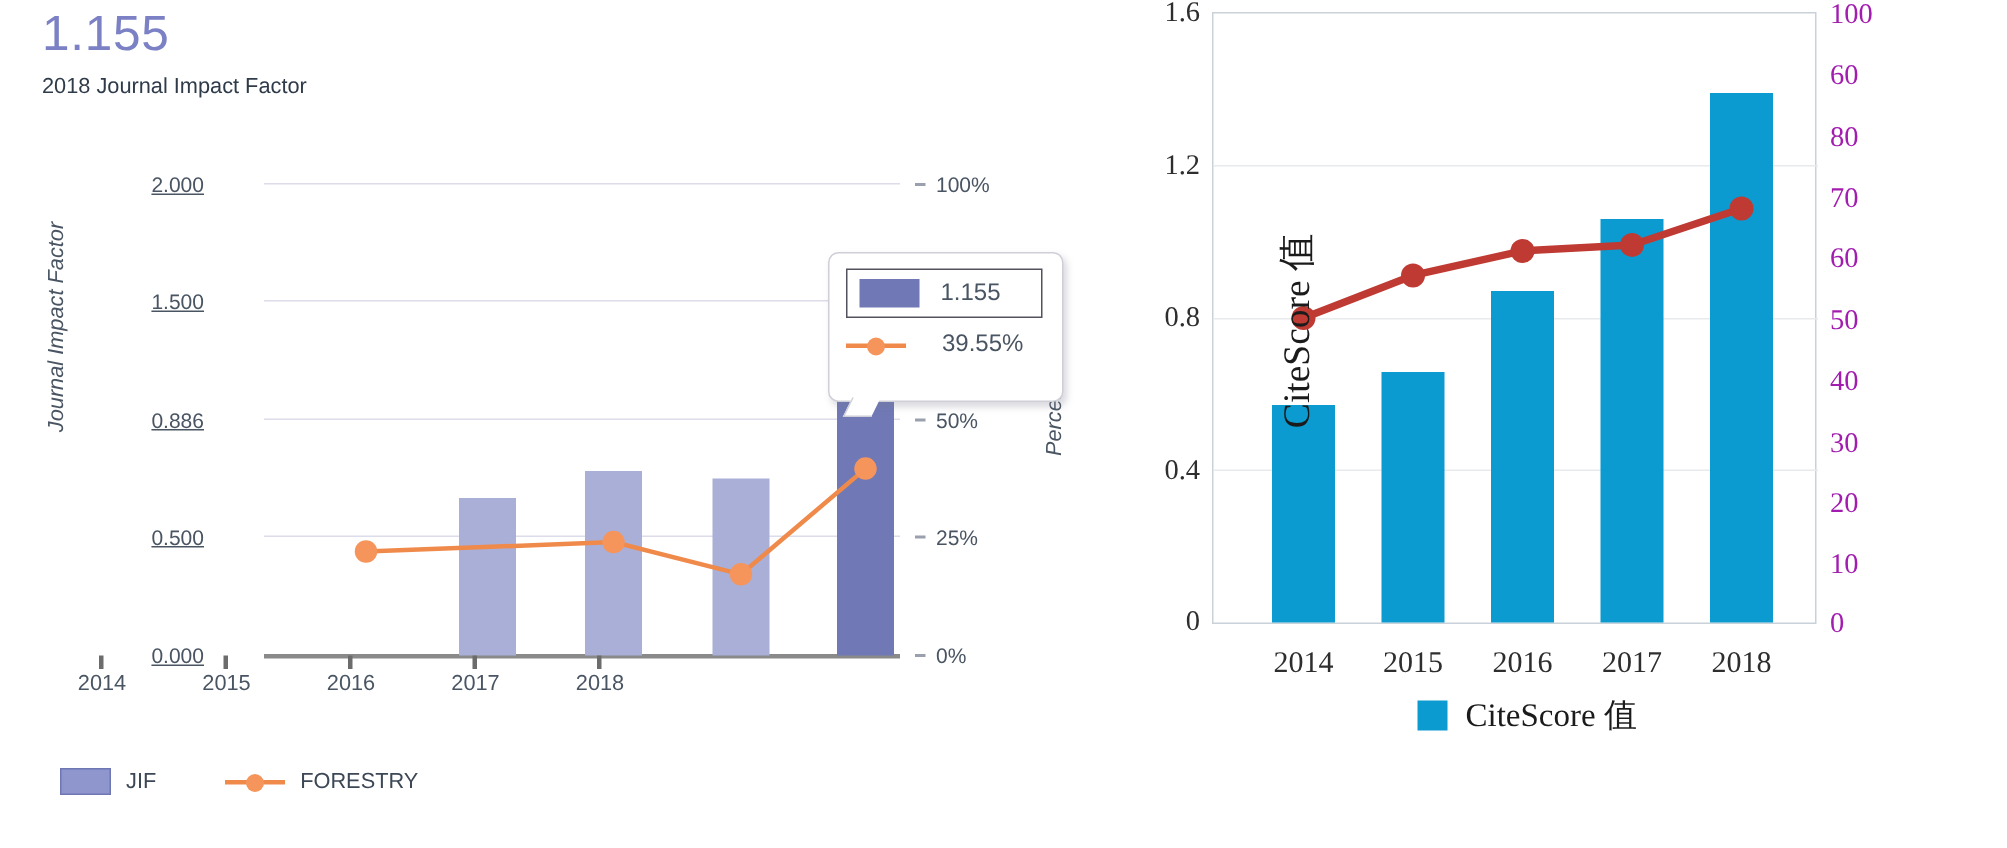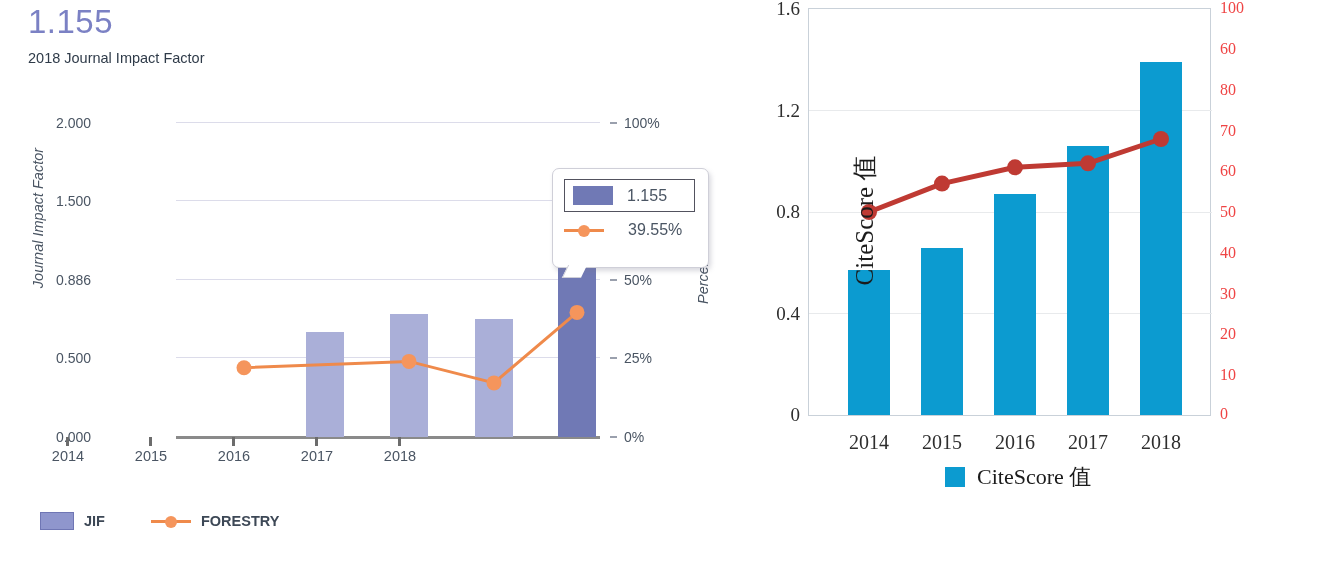--- a/index.html
+++ b/index.html
@@ -16,21 +16,21 @@
     font-size:33px;color:#7b81c4;letter-spacing:.5px;line-height:40px;
   }
   .jif-caption{
     position:absolute;left:28px;top:49px;
     font-size:14.5px;color:#2f3b49;line-height:18px;
   }
   
   #jcr-plot{position:absolute;left:0;top:0;width:740px;height:500px;}
   .gridline{position:absolute;left:176px;width:424px;height:1px;background:#dcdcea;}
   .axis-base{position:absolute;left:176px;width:424px;height:3px;background:#8a8a8a;top:436px;}
-  .ytick-l{position:absolute;right:0;width:80px;text-align:left;font-size:14px;color:#4a5563;}
+  .ytick-l{position:absolute;right:0;width:80px;text-align:right;font-size:14px;color:#4a5563;text-decoration:underline;}
   .yleft-wrap{position:absolute;left:56px;top:110px;width:80px;}
   .ytick-r{position:absolute;left:0;width:60px;text-align:left;font-size:14px;color:#4a5563;}
   .yright-wrap{position:absolute;left:624px;top:110px;width:60px;}
   .tickmark-x{position:absolute;width:3px;height:9px;background:#6c6c6c;top:437px;}
   .tickmark-yr{position:absolute;width:7px;height:2px;background:#9aa0ad;left:610px;}
   .xlab{position:absolute;top:448px;width:80px;text-align:center;font-size:14.5px;color:#4a5563;}
   .bar-jif{position:absolute;bottom:0;width:38px;}
   .bars-layer{position:absolute;left:176px;top:122px;width:424px;height:315px;}
   .axis-title-x{
     position:absolute;top:472px;left:176px;width:424px;text-align:center;
@@ -39,21 +39,21 @@
   .axis-title-y-left{
     position:absolute;left:-62px;top:210px;width:200px;text-align:center;
     font-size:14.5px;font-style:italic;color:#4a5563;
     transform:rotate(-90deg);transform-origin:center;
   }
   .axis-title-y-right{
     position:absolute;left:603px;top:240px;width:200px;text-align:center;
     font-size:14.5px;font-style:italic;color:#4a5563;
     transform:rotate(-90deg);transform-origin:center;
   }
-  .legend-left{position:absolute;left:40px;top:512px;display:flex;align-items:center;gap:10px;font-weight:bold;}
+  .legend-left{position:absolute;left:40px;top:512px;display:flex;align-items:center;gap:10px;}
   .legend-left .sw{width:32px;height:16px;border:1px solid #6f76b4;}
   .legend-left .lbl{font-size:14.5px;color:#3d4856;}
   .legend-left .grp{display:flex;align-items:center;gap:10px;margin-right:36px;}
   .lineswatch{position:relative;width:40px;height:16px;}
   .lineswatch .ln{position:absolute;top:7px;left:0;width:40px;height:3px;background:#ef8a4b;}
   .lineswatch .dt{position:absolute;top:3px;left:14px;width:12px;height:12px;border-radius:50%;background:#f5955c;}
   
   #jcr-tooltip{
     position:absolute;left:552px;top:168px;width:155px;height:98px;
     background:#ffffff;border:1px solid #cfcfd8;border-radius:7px;
@@ -71,21 +71,21 @@
     position:absolute;left:12px;bottom:-11px;width:18px;height:12px;
     background:#ffffff;border-left:1px solid #cfcfd8;border-bottom:1px solid #cfcfd8;
     transform:skewX(-26deg);
   }
   
   #right-panel{left:740px;width:598px;height:565px;font-family:"Liberation Serif", serif;}
   #cs-frame{position:absolute;left:68px;top:8px;width:403px;height:408px;
     border:1px solid #c9d1d9;box-sizing:border-box;background:#fff;}
   .cs-grid{position:absolute;left:0;width:403px;height:1px;background:#e8eaec;}
   .cs-ytick-l{position:absolute;left:0;width:60px;text-align:right;font-size:19px;color:#2e2e2e;}
-  .cs-ytick-r{position:absolute;left:0;width:44px;text-align:left;font-size:16px;color:#ef4444;}
+  .cs-ytick-r{position:absolute;left:0;width:44px;text-align:left;font-size:19px;color:#a21caf;}
   .cs-bar{position:absolute;bottom:0;width:42px;background:#0c9bd0;}
   .cs-xlab{position:absolute;top:422px;width:90px;text-align:center;font-size:20px;color:#2e2e2e;}
   .cs-ylab-left{
     position:absolute;left:-95px;top:195px;width:300px;text-align:center;
     font-size:25px;color:#1b1b1b;transform:rotate(-90deg);transform-origin:center;
   }
   .cs-legend1{position:absolute;left:205px;top:462px;display:flex;align-items:center;gap:12px;}
   .cs-legend1 .sw{width:20px;height:20px;background:#0c9bd0;}
   .cs-legend1 .lbl{font-size:22px;color:#1b1b1b;}
   .cs-legend2{position:absolute;left:190px;top:515px;display:flex;align-items:center;gap:8px;}

